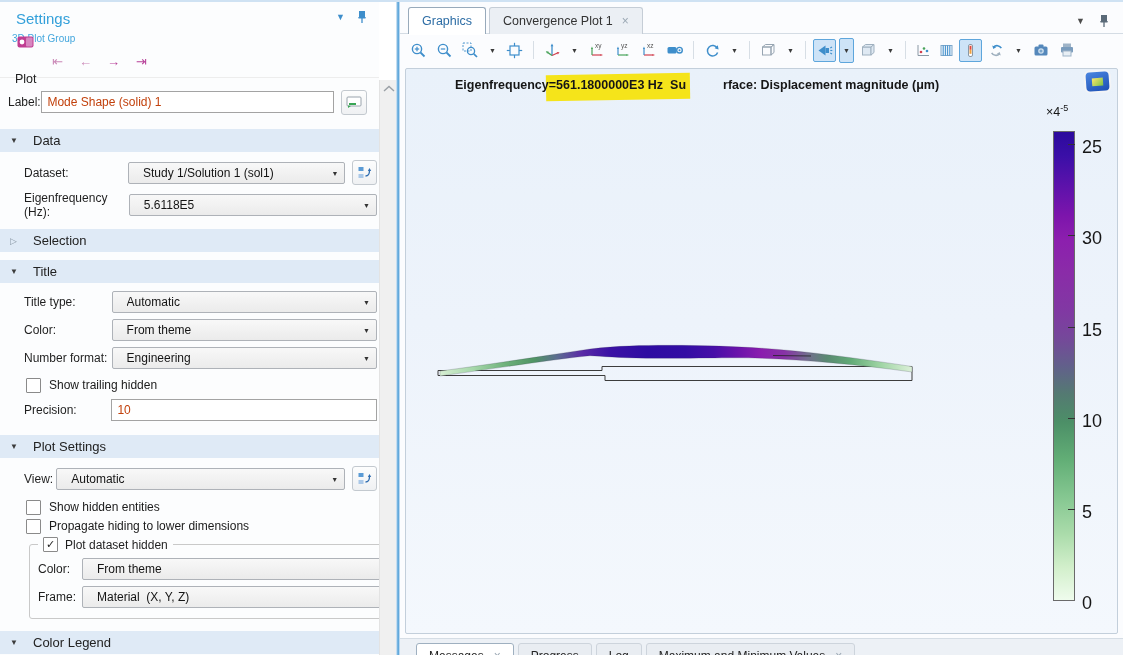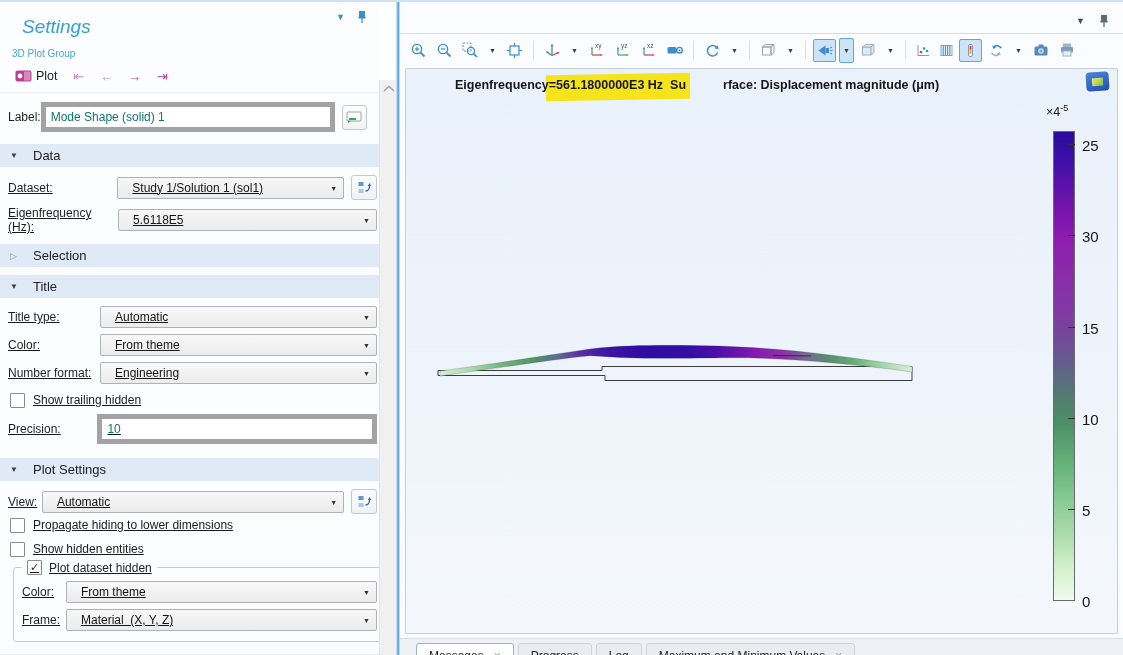--- a/index.html
+++ b/index.html
@@ -3,38 +3,38 @@
 <meta charset="utf-8">
 <style>
   html,body{margin:0;padding:0;background:#fff;}
   body{width:1123px;height:655px;overflow:hidden;
        font-family:"Liberation Sans","DejaVu Sans",sans-serif;font-size:12px;color:#1a1a1a;}
   .app{position:relative;width:1123px;height:655px;border-top:2px solid #cfe2f3;box-sizing:border-box;background:#fff;}
 
   
   .settings{position:absolute;left:0;top:0;width:379px;height:653px;background:#fcfdfe;overflow:hidden;}
   .shead{padding:4px 6px 6px 12px;border-bottom:1px solid #ededed;position:relative;}
-  .shead h1{margin:10px;font-size:19px;font-weight:400;color:#33a0da;font-style:italic;}
+  .shead h1{margin:4px;font-size:15px;font-weight:400;color:#33a0da;}
   .shead h2{margin:6px 0 0 0;font-size:10px;font-weight:400;color:#45a7dd;}
   .shead-icons{position:absolute;top:8px;right:10px;display:flex;gap:10px;align-items:center;}
   .caret-blue{color:#3e8ecb;font-size:9px;cursor:default;}
   .plotrow{display:flex;align-items:center;gap:8px;margin-top:7px;height:20px;}
-  .plotbtn{display:flex;align-items:center;gap:4px;background:none;border:none;padding:1px 3px;font:12.5px "Liberation Sans",sans-serif;color:#222;}
+  .plotbtn{display:flex;align-items:center;gap:24px;background:none;border:none;padding:1px 3px;font:12.5px "Liberation Sans",sans-serif;color:#222;flex-direction:column;}
   .steparrow{font-size:13px;width:20px;text-align:center;}
   .steparrow.dim{color:#cb8ab8;}
   .steparrow.hot{color:#b8439a;}
   .labelrow{display:flex;align-items:center;margin:11px 12px 0 8px;height:26px;}
   .rlabel{color:#1f1f1f;}
-  .tinput{border:5px solid #a3a3a3;background:#fff;height:20px;padding:0 5px;font:12px "Liberation Sans",sans-serif;color:#0f766e;box-sizing:content-box;}
+  .tinput{border:1px solid #a3a3a3;background:#fff;height:20px;padding:0 5px;font:12px "Liberation Sans",sans-serif;color:#c2410c;box-sizing:content-box;}
   .sqbtn{margin-left:7px;width:26px;height:25px;border:1px solid #c3c9cf;border-radius:3px;background:linear-gradient(#fdfdfd,#eff1f3);display:flex;align-items:center;justify-content:center;padding:0;}
   .sechead{height:23px;background:#dfeaf6;display:flex;align-items:center;padding-left:10px;gap:13px;font-size:13px;color:#222;margin-top:8px;}
   .sechead.first{margin-top:14px;}
   .tri{font-size:8px;color:#3c3c3c;width:10px;}
   .tri.closed{font-size:9px;color:#8a98a5;}
-  .secbody{padding:0 2px 2px 8px;text-decoration:underline;}
+  .secbody{padding:0 2px 2px 24px;}
   .frow{display:flex;align-items:center;margin-top:6px;}
   .frow.mt8{margin-top:8px;}
   .combo{position:relative;height:22px;background:linear-gradient(#f8f8f8,#ebebeb);border:1px solid #aeb2b8;border-radius:2px;display:flex;align-items:center;padding:0 18px 0 14px;box-sizing:border-box;}
   .ctext{white-space:pre;color:#141414;overflow:hidden;}
   .carr{position:absolute;right:6px;top:7px;font-size:7px;color:#333;}
   .w110{width:110px;} .w92{width:92px;} .w34{width:34px;} .w44{width:44px;}
   .cw228{width:228px;} .cw259{width:259px;} .cw277{width:277px;} .cw303{width:303px;} .cw311{width:311px;}
   .cbrow{display:flex;align-items:center;gap:8px;margin:8px 0 0 2px;height:16px;}
   .cbrow.tight{margin-top:3px;}
   .cb{width:13px;height:13px;border:1px solid #8a8a8a;background:#fff;display:inline-flex;align-items:center;justify-content:center;font-size:11px;font-weight:bold;color:#222;border-radius:1px;flex:0 0 auto;}
@@ -66,21 +66,21 @@
   .tpart{white-space:pre;padding-left:37px;}
   .hl{position:relative;white-space:pre;}
   .hl::before{content:"";position:absolute;left:-3px;right:-4px;top:-4px;bottom:-8px;background:#f5e41a;transform:rotate(-0.9deg);z-index:-1;}
   .corner-badge{position:absolute;left:680px;top:3px;width:23px;height:19px;border-radius:4px;background:linear-gradient(160deg,#4b86e0,#1c4fb4);box-shadow:0 0 0 2px #f3f4f6;transform:rotate(-4deg);display:flex;align-items:center;justify-content:center;}
   .corner-badge i{display:block;width:11px;height:8px;background:linear-gradient(135deg,#ffe76a,#7ac14a);}
   .modeshape{position:absolute;left:0;top:0;}
 
   .cbar{position:absolute;left:647px;top:62px;width:22px;height:470px;border:1px solid #6a6a6a;box-sizing:border-box;
         background:linear-gradient(180deg,#2c0a9d 0%,#3a0fa7 5%,#5f12ab 12%,#7d15ac 18%,#8c1fae 23%,#8a2ca8 30%,#8138a3 38%,#75489a 44%,#62608b 50%,#547a72 56%,#4c8f67 62%,#62ae76 70%,#85c791 78%,#abdcab 86%,#d2efcb 93%,#effced 100%);}
   .cbar-tick{position:absolute;left:662px;width:7px;height:1px;background:#333;}
-  .cbar-label{position:absolute;left:676px;width:34px;font-size:15px;color:#161616;}
+  .cbar-label{position:absolute;left:676px;width:34px;font-size:18px;color:#161616;}
   .cbar-scale{position:absolute;left:640px;top:34px;font-size:12.5px;color:#161616;}
   .cbar-scale sup{font-size:9px;}
 
   .bottomstrip{position:absolute;left:0;top:636px;width:723px;height:19px;background:#edf1f6;border-top:1px solid #d5dde5;overflow:hidden;}
   .btabs{position:absolute;left:16px;top:4px;display:flex;gap:4px;}
   .btab{height:26px;display:flex;align-items:flex-start;gap:10px;padding:5px 12px 0 12px;border:1px solid #cdd4dc;border-radius:3px 3px 0 0;background:#e9edf2;color:#222;font-size:12px;}
   .btab.active{background:#fff;border-color:#9fb0c0;}
 </style>
 </head>
 <body>
@@ -212,27 +212,27 @@
         </div>
         <button class="sqbtn">
           <svg width="15" height="15" viewBox="0 0 15 15">
               <rect x="1.5" y="2" width="5" height="4" fill="#5b9bd5"></rect>
               <rect x="1.5" y="9" width="5" height="4" fill="#aac8e8"></rect>
               <path d="M8.5 11 C12 11 12.5 8 12.5 5.5" fill="none" stroke="#2f6db0" stroke-width="1.3"></path>
               <polygon points="12.5,3 10.8,6 14.2,6" fill="#2f6db0"></polygon>
             </svg>
         </button>
       </div>
+      <div class="cbrow">
+        <span class="cb"></span>
+        <span>Show hidden entities</span>
+      </div>
       <div class="cbrow tight">
         <span class="cb"></span>
         <span>Propagate hiding to lower dimensions</span>
-      </div>
-      <div class="cbrow">
-        <span class="cb"></span>
-        <span>Show hidden entities</span>
       </div>
       <fieldset class="grp">
         <legend>
           <span class="cb">
               <span>✓</span>
             </span>
           <span>Plot dataset hidden</span>
         </legend>
         <div class="frow" style="margin-top:4px">
           <span class="rlabel w44">Color:</span>
@@ -260,20 +260,29 @@
 
   <div class="scrollstrip">
     <svg width="12" height="8" viewBox="0 0 12 8">
         <polyline points="1,6 6,1.5 11,6" fill="none" stroke="#9aa0a6" stroke-width="1.4"></polyline>
       </svg>
   </div>
   <div class="vsep"></div>
 
   <section class="graphics">
     <div class="gtabline"></div>
+    <div class="gtabs">
+      <div class="gtab active">
+        <span>Graphics</span>
+      </div>
+      <div class="gtab">
+        <span>Convergence Plot 1</span>
+        <span class="tabx">×</span>
+      </div>
+    </div>
     <div class="gtop-icons">
       <span class="caret-gray">▼</span>
       <svg width="14" height="14" viewBox="0 0 14 14">
           <g fill="#5a6a78" stroke="#5a6a78">
             <rect x="4.5" y="1.5" width="5" height="5"></rect>
             <path d="M3.5 8 L10.5 8 L9 6.5 L5 6.5 Z"></path>
             <line x1="7" y1="8" x2="7" y2="13" stroke-width="1.3"></line>
           </g>
         </svg>
     </div>

